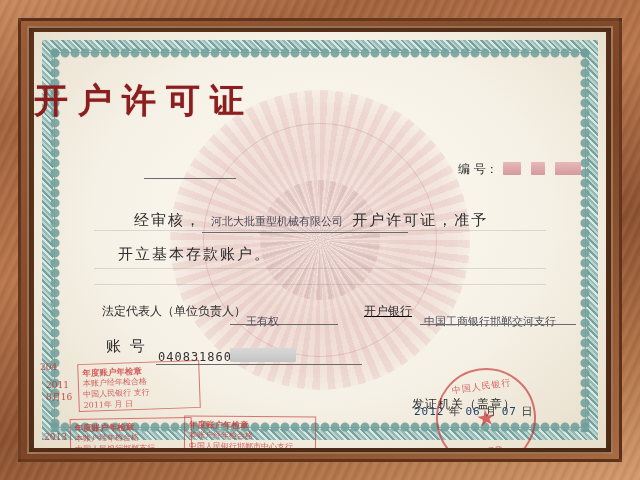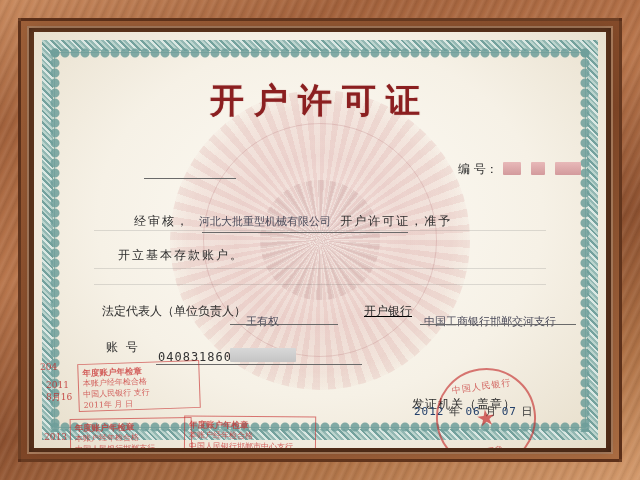--- a/index.html
+++ b/index.html
@@ -153,36 +153,35 @@
   .content {
     position: absolute;
     left: 0; top: 0;
     width: 572px; height: 416px;
   }
 
   .doc-title {
     position: absolute;
     left: 0; right: 0;
     top: 46px;
-    text-align: center;
     font-family: "DejaVu Serif", serif;
     font-size: 34px;
     letter-spacing: 10px;
     font-weight: bold;
     color: #8b1f20;
     text-shadow: 0 0 1px rgba(139,31,32,0.5);
   }
 
   .row { position: absolute; white-space: nowrap; }
   .lbl {
     font-family: "DejaVu Serif", serif;
     color: #2d2d2d;
     font-size: 12px;
   }
-  .lbl.big { font-size: 12px; letter-spacing: 2px; }
+  .lbl.big { font-size: 15px; letter-spacing: 2px; }
 
   .redacted {
     display: inline-block;
     vertical-align: middle;
     background: linear-gradient(180deg, #d8d8d8, #c4c4c4);
     border-radius: 1px;
     filter: blur(0.6px);
   }
   .redacted.pink {
     background: linear-gradient(180deg, #e8b9b9, #d39a9c);

